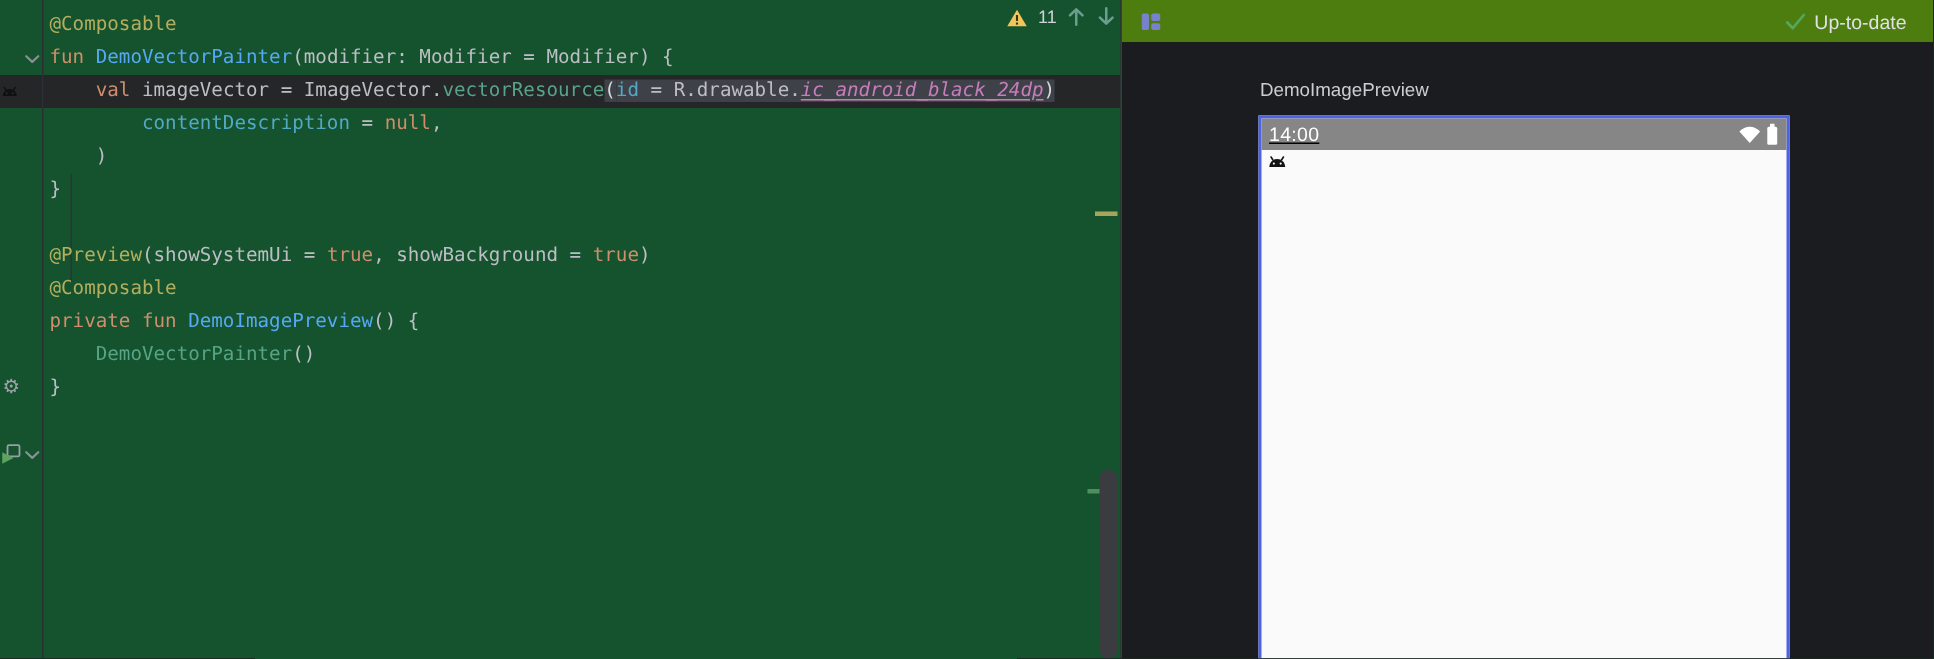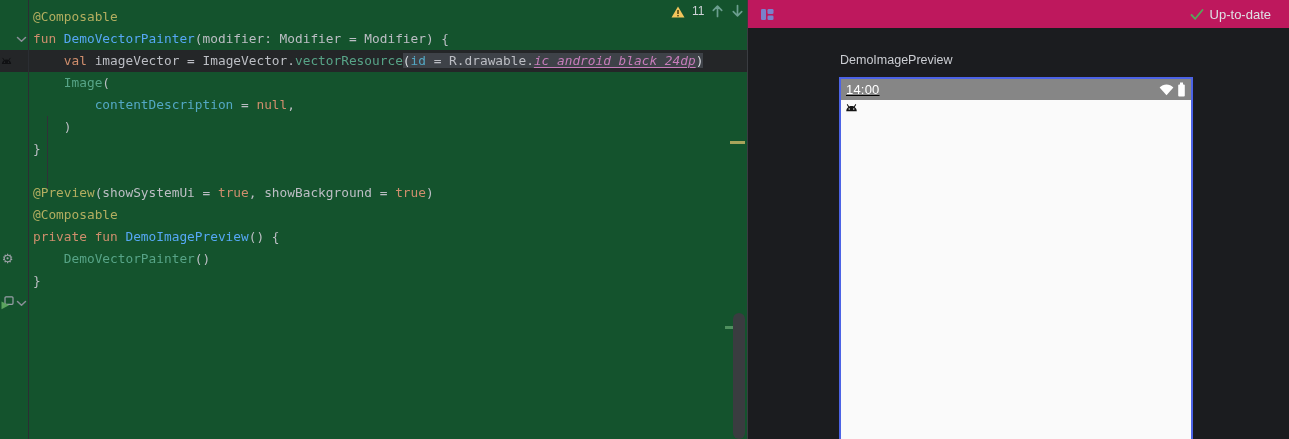--- a/index.html
+++ b/index.html
@@ -40,21 +40,21 @@
   .stripe-mark { position:absolute; cursor:pointer; }
   .stripe-warn { left:730px; top:141px; width:15px; height:3px; background:#A9A45B; }
   .stripe-ok   { left:725px; top:326px; width:16px; height:3px; background:#4F8F5E; }
   .scroll-thumb{ position:absolute; left:733px; top:313px; width:12px; height:126px; background:#3A3C40; border-radius:6px; cursor:pointer; }
 
   
   .pane-divider { position:absolute; left:747px; top:0; width:1px; height:439px; background:#3A3C41; }
 
   
   .preview-pane { position:absolute; left:748px; top:0; width:541px; height:439px; background:#1B1C1F; overflow:hidden; }
-  .preview-toolbar { position:absolute; left:0; top:0; width:541px; height:28px; background:#be185d; display:flex; align-items:center;text-align:right; }
+  .preview-toolbar { position:absolute; left:0; top:0; width:541px; height:28px; background:#4d7c0f; display:flex; align-items:center;text-align:right; }
   .toolbar-left { margin-left:13px; display:flex; align-items:center; cursor:pointer; }
   .uptodate { margin-left:auto; margin-right:18px; display:flex; align-items:center; gap:6px; cursor:pointer; }
   .uptodate-text { font-size:13px; color:#DFE1E5; }
 
   .preview-label { position:absolute; left:92px; top:53px; font-size:12.5px; color:#CBCDD2; }
 
   .phone { position:absolute; left:91px; top:77px; width:354px; height:372px; background:#FAFAFA; border:2px solid #4C63E6; cursor:pointer; }
   .phone-status { height:21px; background:#868686; display:flex; align-items:center; padding:0 5px;text-decoration:underline; }
   .phone-time { font-size:13px; color:#FFFFFF; letter-spacing:.2px; font-family:"Liberation Sans", sans-serif; }
   .status-icons { margin-left:auto; display:flex; align-items:center; gap:3px; }
@@ -68,21 +68,20 @@
 
   <div class="editor-pane">
     <div class="caret-line"></div>
     <div class="gutter-sep"></div>
     <div class="indent-guide"></div>
 
     <div class="code" id="code-root">
         <div class="code-line"><span class="tk-a">@Composable</span></div>
         <div class="code-line"><span class="tk-k">fun </span><span class="tk-fd">DemoVectorPainter</span><span class="tk-d">(modifier: Modifier = Modifier) {</span></div>
         <div class="code-line"><span class="tk-d">    </span><span class="tk-k">val</span><span class="tk-d"> imageVector = ImageVector.</span><span class="tk-fc">vectorResource</span><span class="tk-b tk-hl">(</span><span class="tk-na tk-hl">id</span><span class="tk-d tk-hl"> = R.drawable.</span><span class="tk-res tk-hl">ic_android_black_24dp</span><span class="tk-b tk-hl">)</span></div>
-        <div class="code-line"><span class="tk-d">    </span><span class="tk-fc">Image</span><span class="tk-d">(</span></div>
         <div class="code-line"><span class="tk-d">        </span><span class="tk-na">contentDescription</span><span class="tk-d"> = </span><span class="tk-k">null</span><span class="tk-d">,</span></div>
         <div class="code-line"><span class="tk-d">    )</span></div>
         <div class="code-line"><span class="tk-d">}</span></div>
         <div class="code-line"></div>
         <div class="code-line"><span class="tk-a">@Preview</span><span class="tk-d">(showSystemUi = </span><span class="tk-k">true</span><span class="tk-d">, showBackground = </span><span class="tk-k">true</span><span class="tk-d">)</span></div>
         <div class="code-line"><span class="tk-a">@Composable</span></div>
         <div class="code-line"><span class="tk-k">private fun </span><span class="tk-fd">DemoImagePreview</span><span class="tk-d">() {</span></div>
         <div class="code-line"><span class="tk-d">    </span><span class="tk-fc">DemoVectorPainter</span><span class="tk-d">()</span></div>
         <div class="code-line"><span class="tk-d">}</span></div>
       </div>

